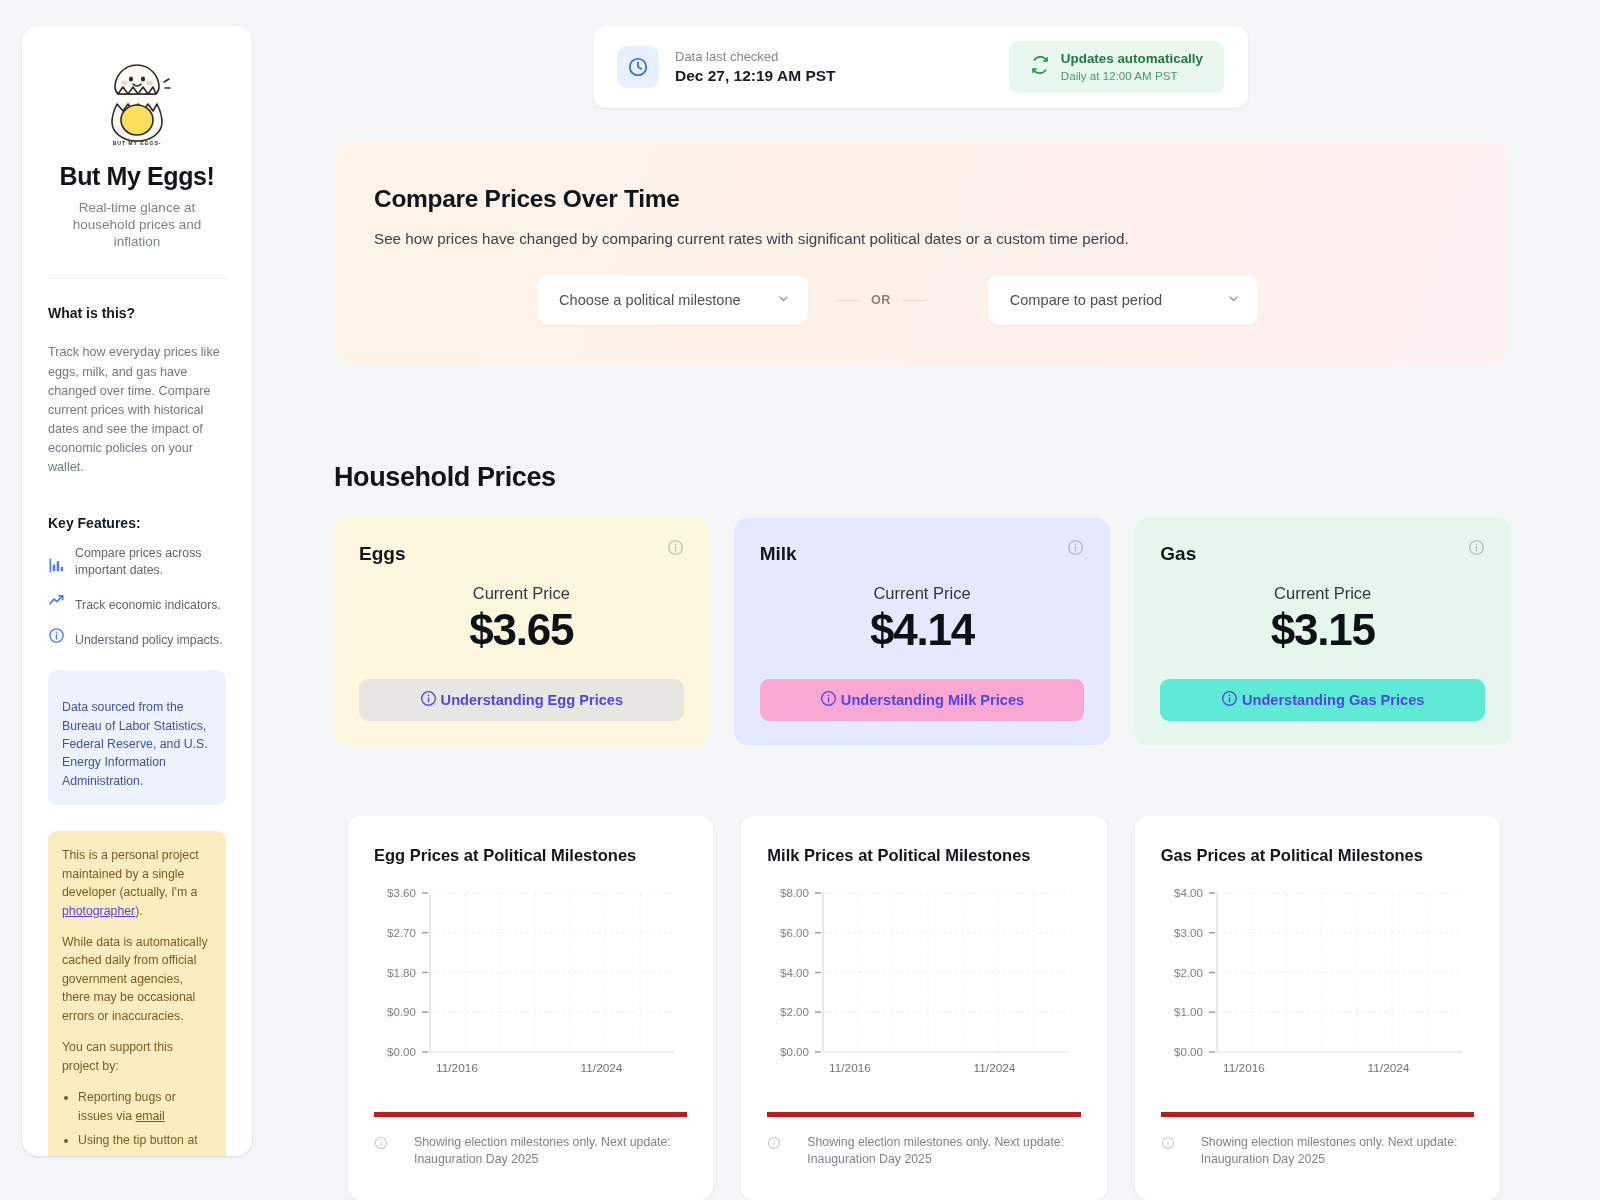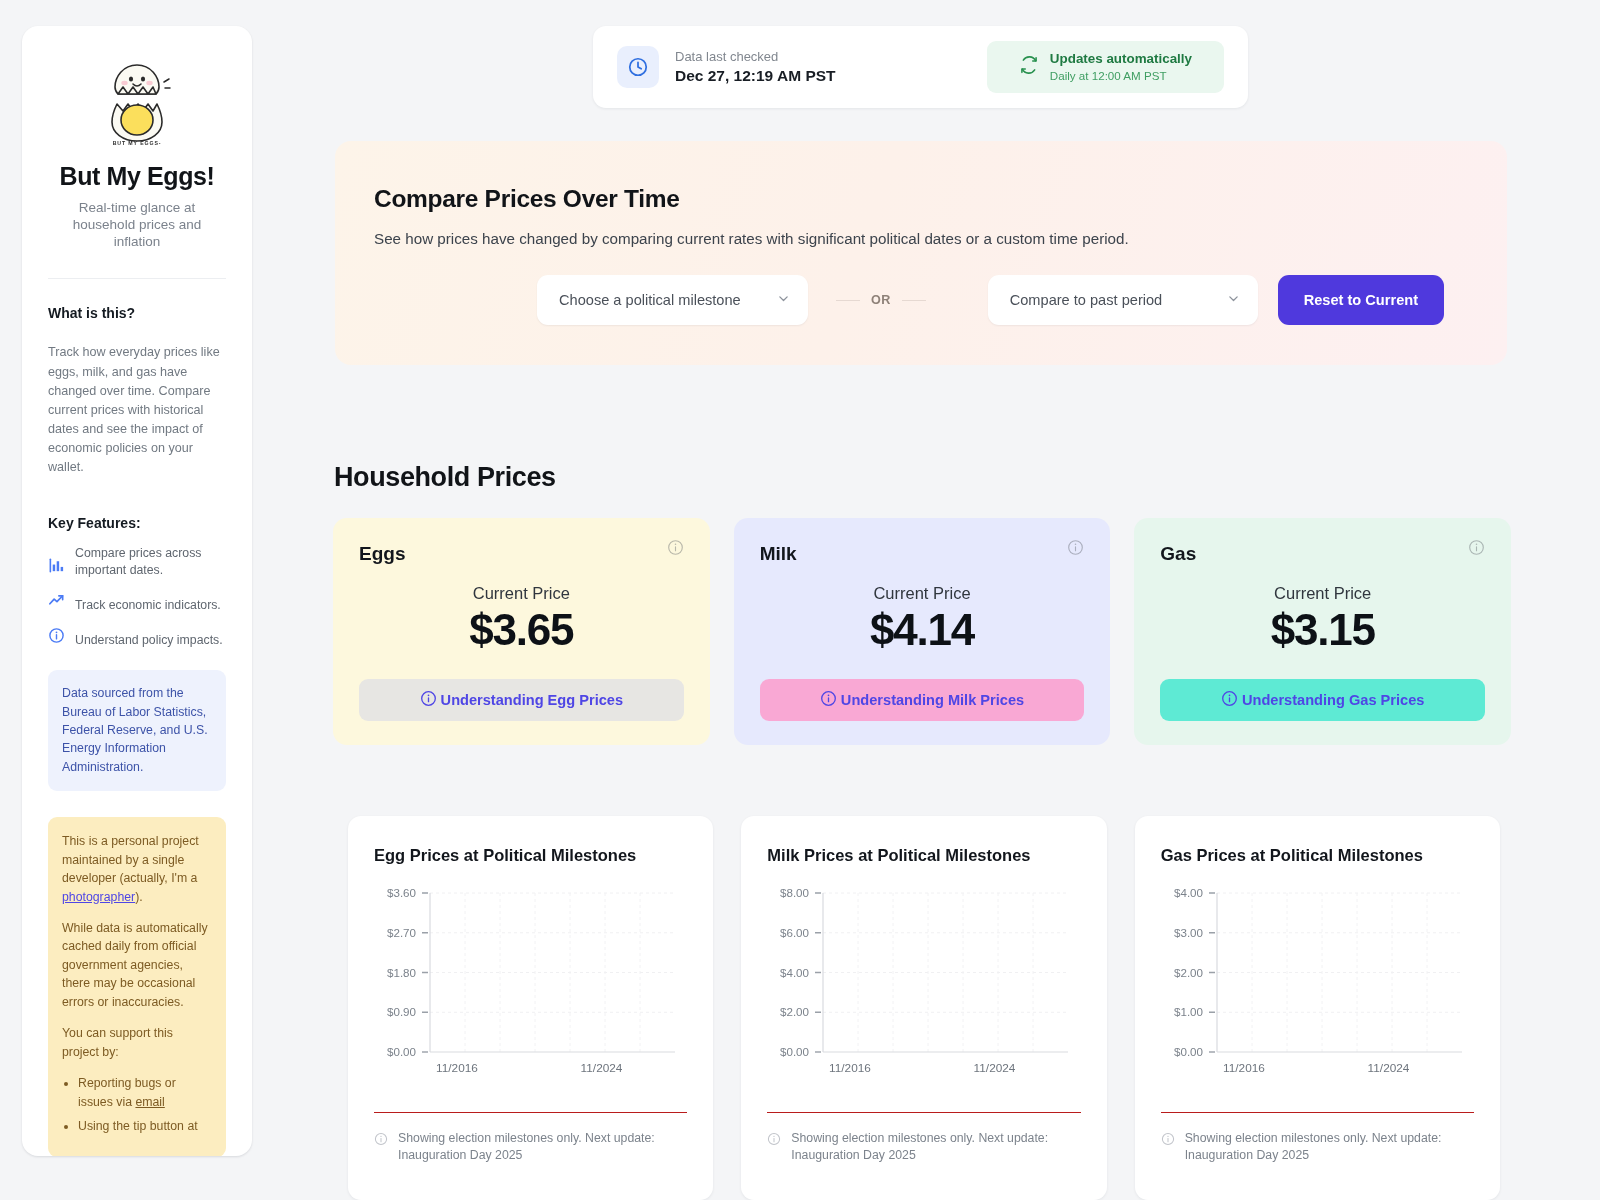--- a/index.html
+++ b/index.html
@@ -36,21 +36,21 @@
   .sb-p { font-size: 12.6px; line-height: 1.52; color:#717982; margin-top: 22px; }
   .sb-h2 { font-size: 14px; font-weight: 700; color:#141a21; margin-top: 38px; }
 
   .feat-list { margin-top: 14px; }
   .feat { display:flex; gap: 10px; align-items:flex-end; margin-bottom: 13px; }
   .feat .ic { flex: 0 0 17px; margin-top: 1px; }
   .feat .tx { font-size: 12.3px; line-height: 1.33; color:#5f666f; }
 
   .note-blue {
     margin-top: 22px; background:#eef2fd; border-radius: 9px;
-    padding: 14px 14px 15px 14px;
+    padding: 28px 14px 15px 14px;
     font-size: 12.3px; line-height: 1.5; color:#3d53a8;
   }
   .note-yellow {
     margin-top: 26px; background:#fcedc0; border-radius: 9px;
     padding: 15px 14px 16px 14px;
     font-size: 12.3px; line-height: 1.5; color:#7d5b23;
   }
   .note-yellow p { margin-bottom: 13px; }
   .note-yellow p:last-child { margin-bottom: 0; }
   .note-yellow a { color:#4f46e5; text-decoration: underline; }
@@ -68,21 +68,21 @@
   }
   .clock-box {
     width: 42px; height: 42px; border-radius: 10px; background:#e9effd;
     display:flex; align-items:center; justify-content:center; flex:0 0 42px;
   }
   .status-text { margin-left: 16px; }
   .status-label { font-size: 13px; color:#81878f; line-height:1.3; }
   .status-value { font-size: 15.5px; font-weight:700; color:#181d24; margin-top: 2px; }
   .update-pill {
     margin-left:auto; background:#eaf7ef; border-radius: 9px;
-    padding: 10px 32px; display:flex; align-items:center; gap: 11px;
+    padding: 10px 21px; display:flex; align-items:center; gap: 11px;
   }
   .update-main { font-size: 13.4px; font-weight:600; color:#1f7a42; line-height:1.25; }
   .update-sub  { font-size: 11.6px; color:#3f9e62; line-height:1.3; margin-top:1px; }
 
   
   .compare {
     position:absolute; left: 335px; top: 141px;
     width: 1172px; height: 224px; border-radius: 16px;
     background: linear-gradient(110deg, #fdf4e9 0%, #fdf1ea 45%, #fdf0f1 100%);
     padding: 44px 40px 0 39px;
@@ -139,21 +139,21 @@
   
   .chart-grid { position:absolute; left:348px; top:816px; width:1152px; display:flex; gap: 28px; }
   .chart-card {
     flex:1; background:#fff; border-radius: 13px;
     box-shadow: 0 1px 3px rgba(16,24,40,.07);
     padding: 30px 26px 0 26px; height: 384px; overflow:hidden;
   }
   .cc-title { font-size: 16.5px; font-weight:700; color:#12161c; }
   .plot { margin-top: 20px; position:relative; height: 205px; }
   .plot svg { display:block; }
-  .cc-foot { margin-top: 22px; border-top:1px solid #b91c1c; padding-top: 17px; display:flex; gap: 10px; }
+  .cc-foot { margin-top: 22px; border-top:5px solid #b91c1c; padding-top: 17px; display:flex; gap: 26px; }
   .cc-foot .fi { flex:0 0 14px; margin-top:2px; opacity:.42; }
   .cc-foot .ft { font-size: 12.3px; line-height:1.4; color:#7c838c; }
 
   .ax-lbl { font-size: 11.6px; fill:#7b828b; font-family:"Liberation Sans", sans-serif; }
   .ax-lbl-x { font-size: 11.8px; fill:#6e757e; font-family:"Liberation Sans", sans-serif; }
 </style>
 </head>
 <body>
 
 <div class="page">
@@ -288,21 +288,20 @@
 
       <div class="select-box" id="sel-period">
         <span>Compare to past period</span>
         <span class="caret">
           <svg width="13" height="13" viewBox="0 0 16 16" fill="none" stroke="#8d939c" stroke-width="1.6" stroke-linecap="round" stroke-linejoin="round">
               <path d="M3.5 6 L8 10.5 L12.5 6"></path>
             </svg>
         </span>
       </div>
 
-      <button class="reset-btn">Reset to Current</button>
     </div>
   </section>
 
   <h2 class="hp-title">Household Prices</h2>
 
   <div class="price-grid">
 
     <div class="price-card pc-eggs">
       <div class="pc-head">
         <span class="pc-name">Eggs</span>

